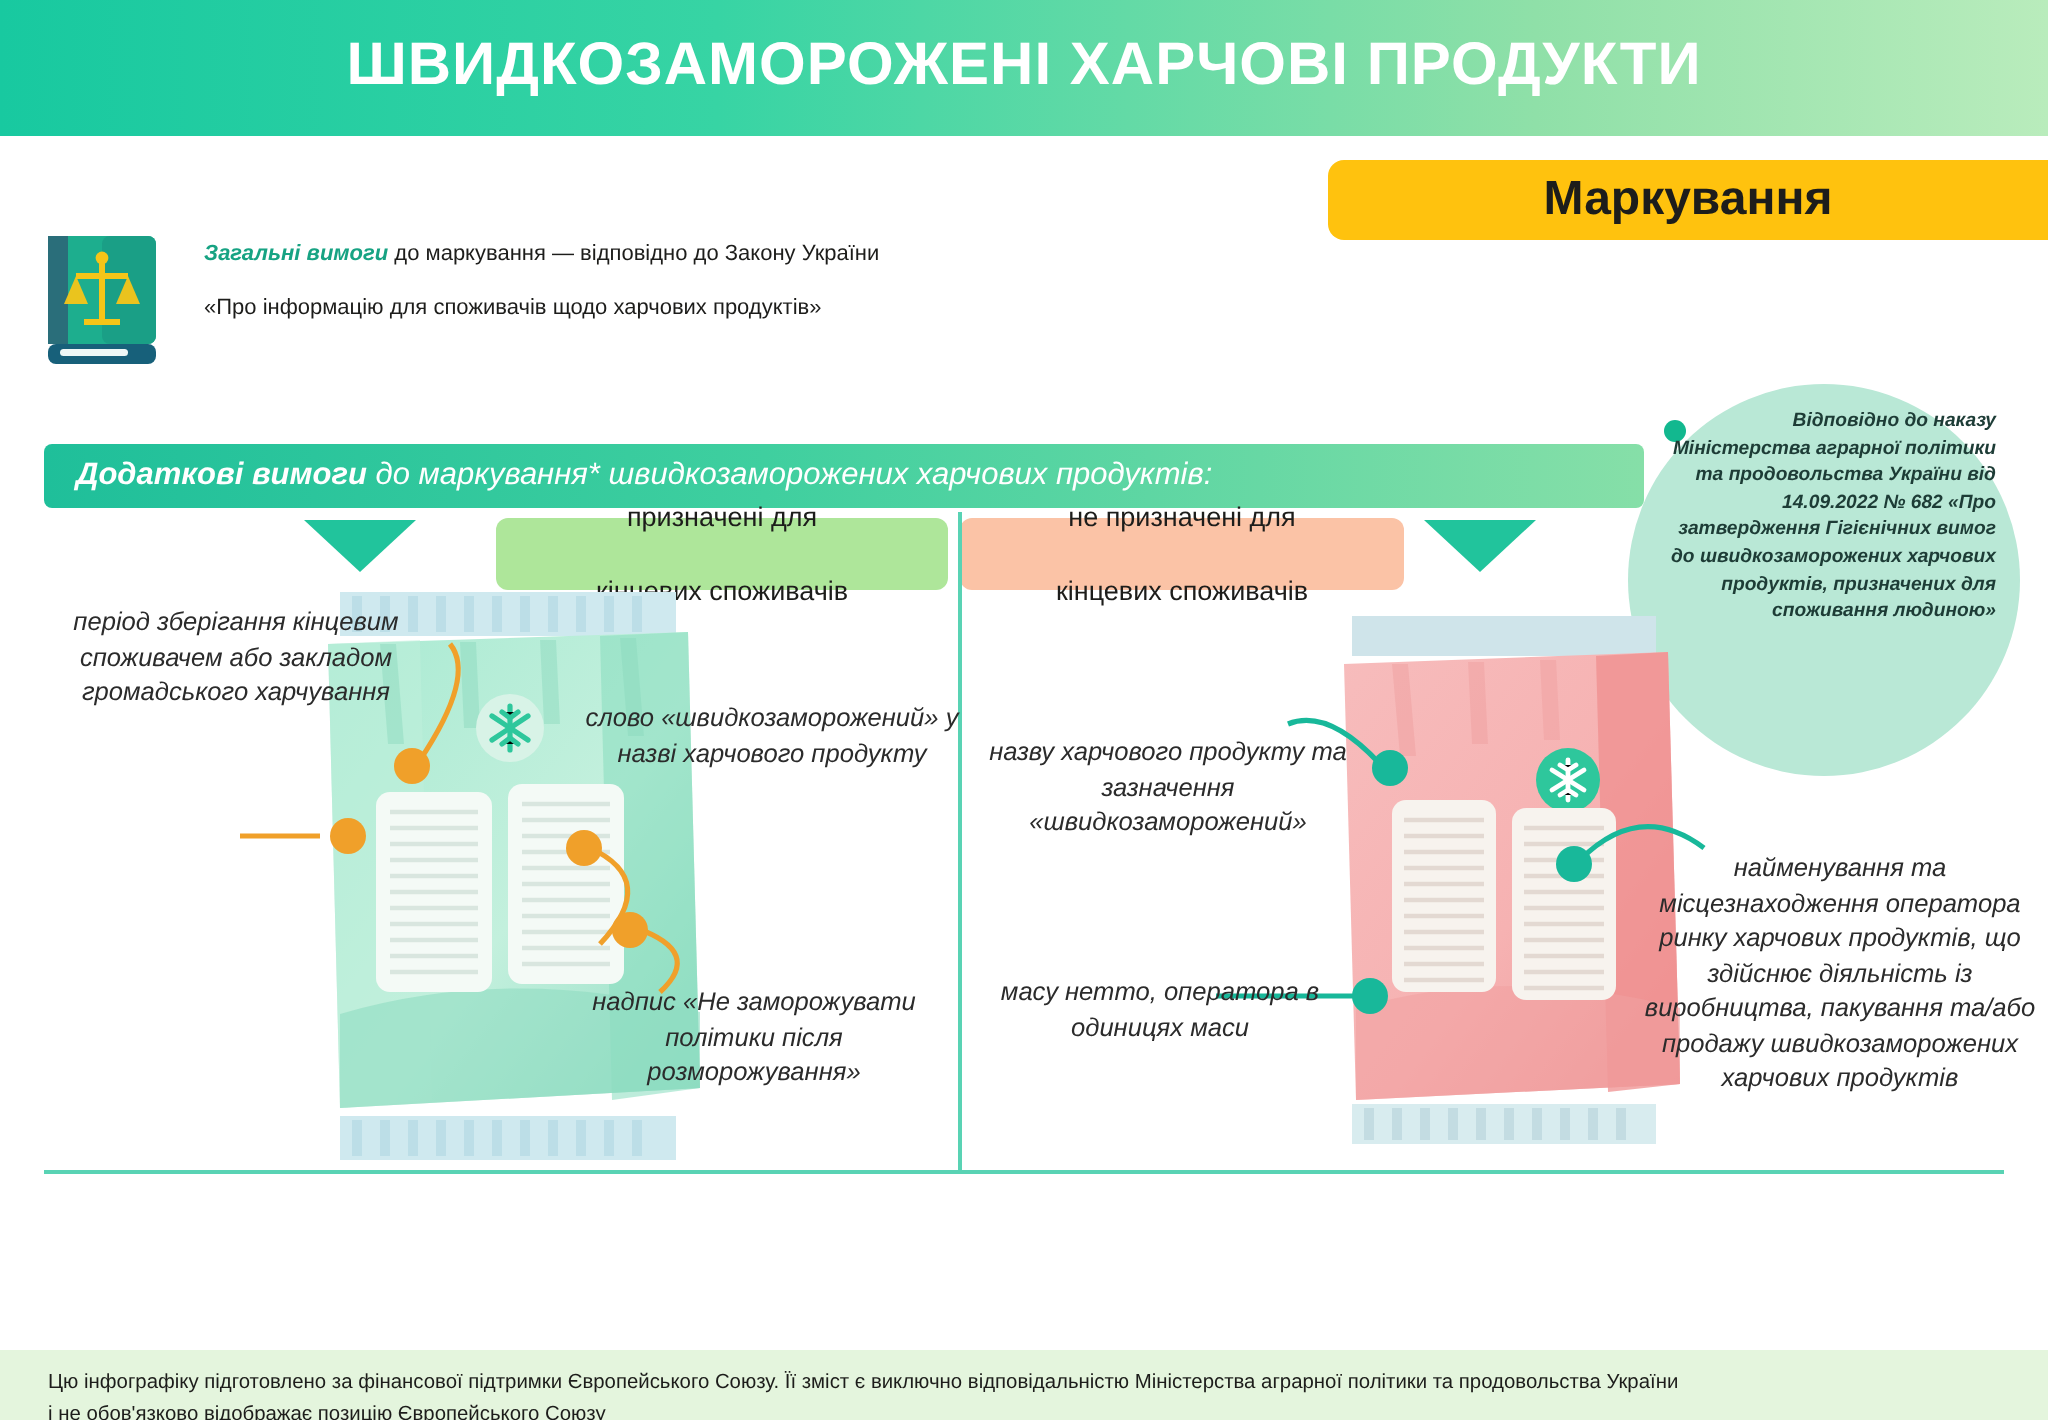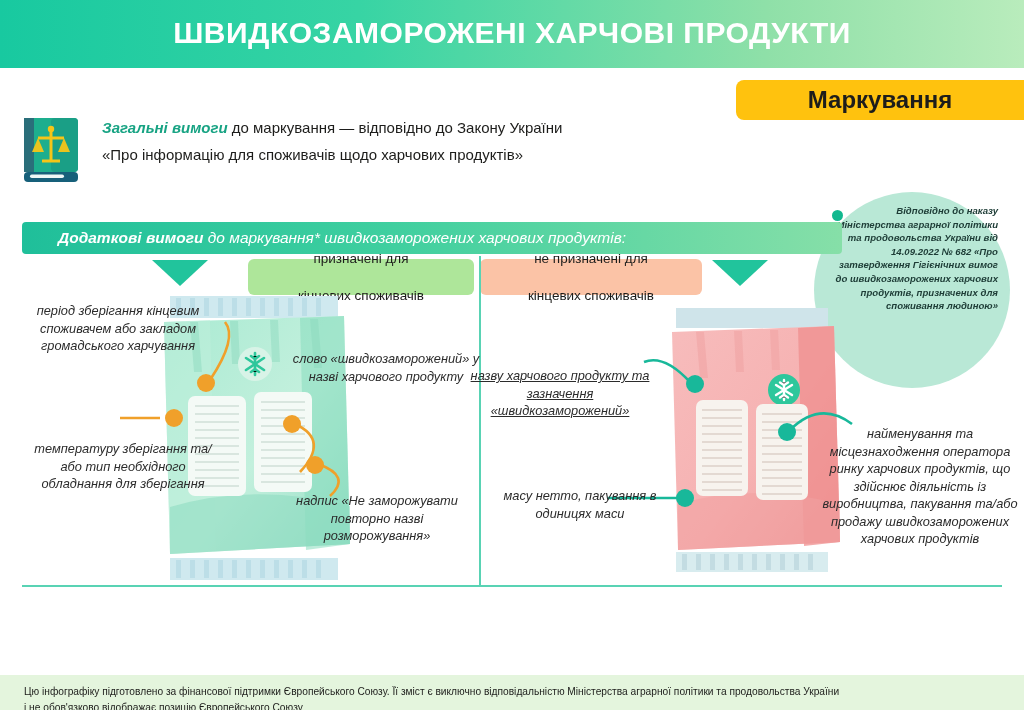--- a/index.html
+++ b/index.html
@@ -19,32 +19,32 @@
   }
   .header-title{
     position:absolute;left:0;top:16px;width:1024px;text-align:center;
     font-size:30px;font-weight:bold;color:#ffffff;letter-spacing:.5px;
     font-family:"Liberation Sans", sans-serif;
     white-space:nowrap;
   }
 
   
   .yellow-tab{
-    position:absolute;right:0;top:80px;width:288px;height:40px;
+    position:absolute;right:0;top:80px;width:360px;height:40px;
     background:#ffc20e;border-radius:8px 0 0 8px;
     display:flex;align-items:center;justify-content:center;text-align:right;
   }
   .yellow-tab span{font-size:24px;font-weight:bold;color:#1d1d1b;}
 
   
   .gen-req{position:absolute;left:20px;top:112px;width:820px;height:80px;}
   .book-icon{position:absolute;left:0;top:4px;width:62px;height:68px;}
   .gen-text{
     position:absolute;left:82px;top:2px;width:740px;
-    font-size:15px;line-height:27px;color:#1d1d1b;
+    font-size:11px;line-height:27px;color:#1d1d1b;
   }
   .gen-text b{color:#17a383;font-style:italic;font-weight:bold;}
 
   
   .circle-note{
     position:absolute;right:14px;top:192px;width:196px;height:196px;
     border-radius:50%;background:#b9e8d6;text-align:right;
   }
   .circle-note .dot{
     position:absolute;left:18px;top:18px;width:11px;height:11px;border-radius:50%;
@@ -53,21 +53,21 @@
   .circle-note .txt{
     position:absolute;left:16px;top:12px;width:168px;
     font-size:9.6px;line-height:13.6px;font-style:italic;font-weight:bold;
     color:#1d3c36;text-indent:20px;
   }
 
   
   .sect-bar{
     position:absolute;left:22px;top:222px;width:800px;height:32px;
     background:linear-gradient(90deg,#1fbf9a 0%,#3fcf9f 45%,#86dfa8 100%);
-    border-radius:4px;display:flex;align-items:center;padding-left:20px;
+    border-radius:4px;display:flex;align-items:center;
   }
   .sect-bar .t{
     margin-left:16px;font-size:15.5px;font-style:italic;color:#ffffff;white-space:nowrap;
   }
   .sect-bar .t b{font-weight:bold;}
 
   
   .pill{
     position:absolute;top:259px;height:36px;border-radius:6px;
     display:flex;flex-direction:column;align-items:center;justify-content:center;
@@ -89,21 +89,21 @@
   .pack{position:absolute;}
   .pack svg{display:block;}
 
   
   .callout{position:absolute;font-size:12.8px;line-height:17.5px;font-style:italic;
            color:#2b2b2b;text-align:center;}
   .c1{left:18px;top:290px;width:200px;margin-top:12px;}
   .c2{left:28px;top:440px;width:190px;}
   .c3{left:286px;top:350px;width:200px;}
   .c4{left:284px;top:492px;width:186px;}
-  .c5{left:460px;top:367px;width:200px;text-decoration:underline;}
+  .c5{left:484px;top:367px;width:200px;}
   .c6{left:490px;top:487px;width:180px;}
   .c7{left:817px;top:425px;width:206px;}
 
   
   .connectors{position:absolute;left:0;top:0;width:1024px;height:710px;pointer-events:none;}
 
   
   .footer{position:absolute;left:0;top:596px;width:1024px;height:66px;background:#ffffff;}
 
   .disclaimer{
@@ -343,26 +343,25 @@
       <path d="M644 362 Q664 354 690 382"></path>
       <path d="M608 498 L678 498"></path>
       <path d="M790 430 Q820 400 852 424"></path>
     </g>
     <circle cx="695" cy="384" r="9" fill="#18b89a"></circle>
     <circle cx="685" cy="498" r="9" fill="#18b89a"></circle>
     <circle cx="787" cy="432" r="9" fill="#18b89a"></circle>
   </svg>
 
   <div class="callout c1">період зберігання кінцевим споживачем або закладом громадського харчування</div>
-  <div class="callout c2">температуру зберігання та/або тип необхідного обладнання для зберігання</div>
   <div class="callout c3">слово «швидкозаморожений» у назві харчового продукту</div>
-  <div class="callout c4">надпис «Не заморожувати повторно назві розморожування»</div>
+  <div class="callout c4">надпис «Не заморожувати політики після розморожування»</div>
 
   <div class="callout c5">назву харчового продукту та зазначення «швидкозаморожений»</div>
-  <div class="callout c6">масу нетто, пакування в одиницях маси</div>
+  <div class="callout c6">масу нетто, оператора в одиницях маси</div>
   <div class="callout c7">найменування та місцезнаходження оператора ринку харчових продуктів, що здійснює діяльність із виробництва, пакування та/або продажу швидкозаморожених харчових продуктів</div>
 
   <div class="footer">
     
     
 
     
 
     
   </div>

